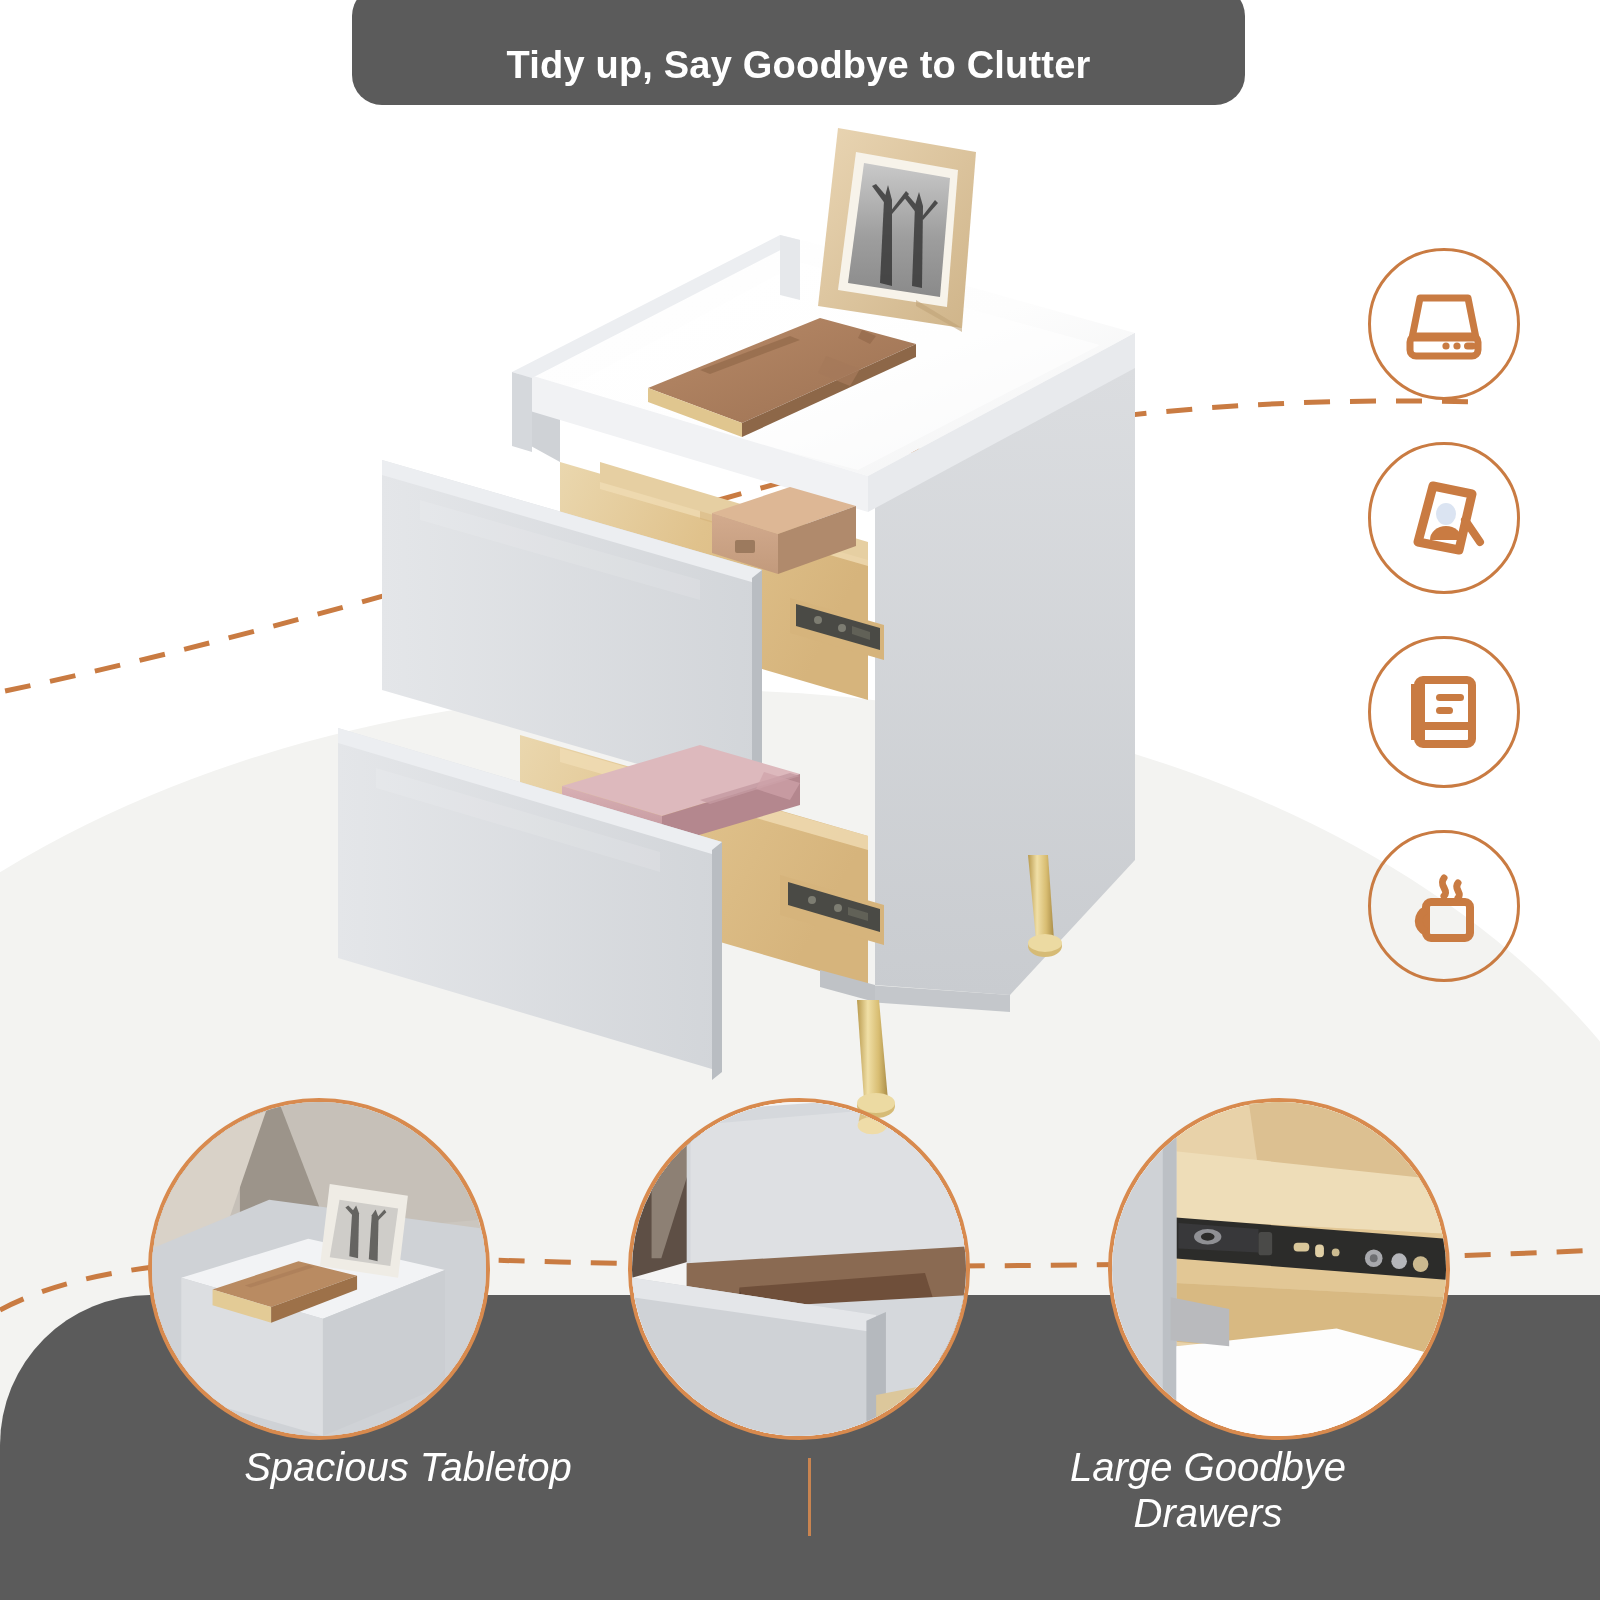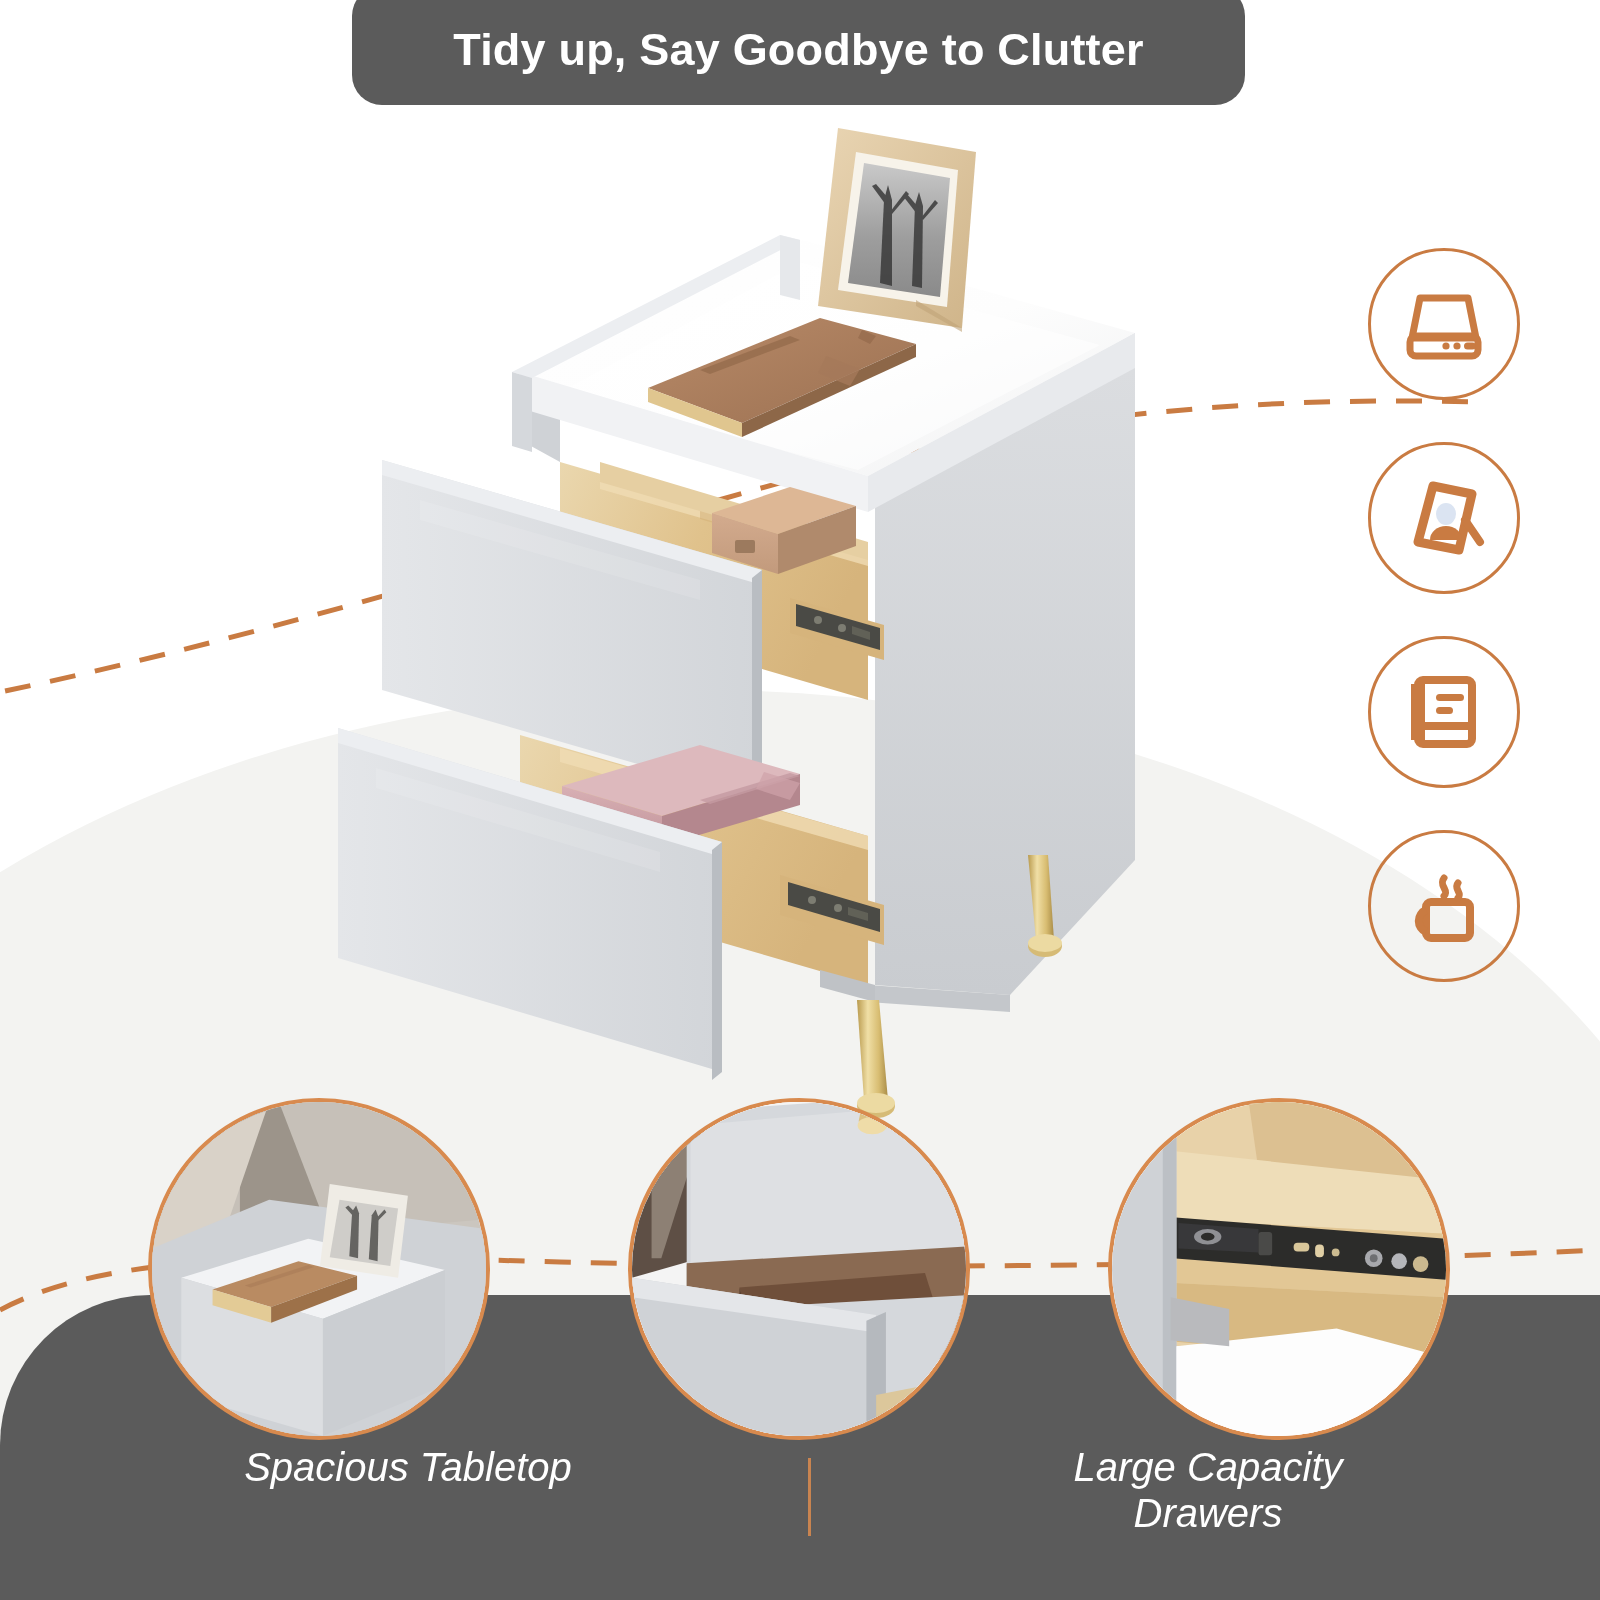--- a/index.html
+++ b/index.html
@@ -32,24 +32,24 @@
   
   .banner{
     position:absolute; left:352px; top:-14px; width:893px; height:119px;
     background:#5b5b5b;
     border-radius:30px;
     z-index:40;
     display:flex; align-items:flex-end; justify-content:center;
   }
   .banner-title{
     color:#ffffff;
-    font-size:45px;
+    font-size:38px;
     font-weight:bold;
     letter-spacing:.2px;
-    padding-bottom:29px;
+    padding-bottom:18px;
     white-space:nowrap;
   }
 
   
   .bottom-band{
     position:absolute; left:0; top:1295px; width:1600px; height:305px;
     background:#5b5b5b;
     border-top-left-radius:150px;
     z-index:20;
   }
@@ -400,18 +400,18 @@
       <path d="M 60 200 L 120 212 L 120 250 L 60 244 Z" fill="#b9babd"></path>
     </svg>
   </div>
 
   <div class="captions">
     <div class="cap">
       <span class="cap-text">Spacious Tabletop</span>
     </div>
     <div class="cap">
       <span class="cap-div"></span>
-      <span class="cap-text">Large Capacity
+      <span class="cap-text">Large Goodbye
 Drawers</span>
     </div>
   </div>
 
 </div>
 
 </body></html>

